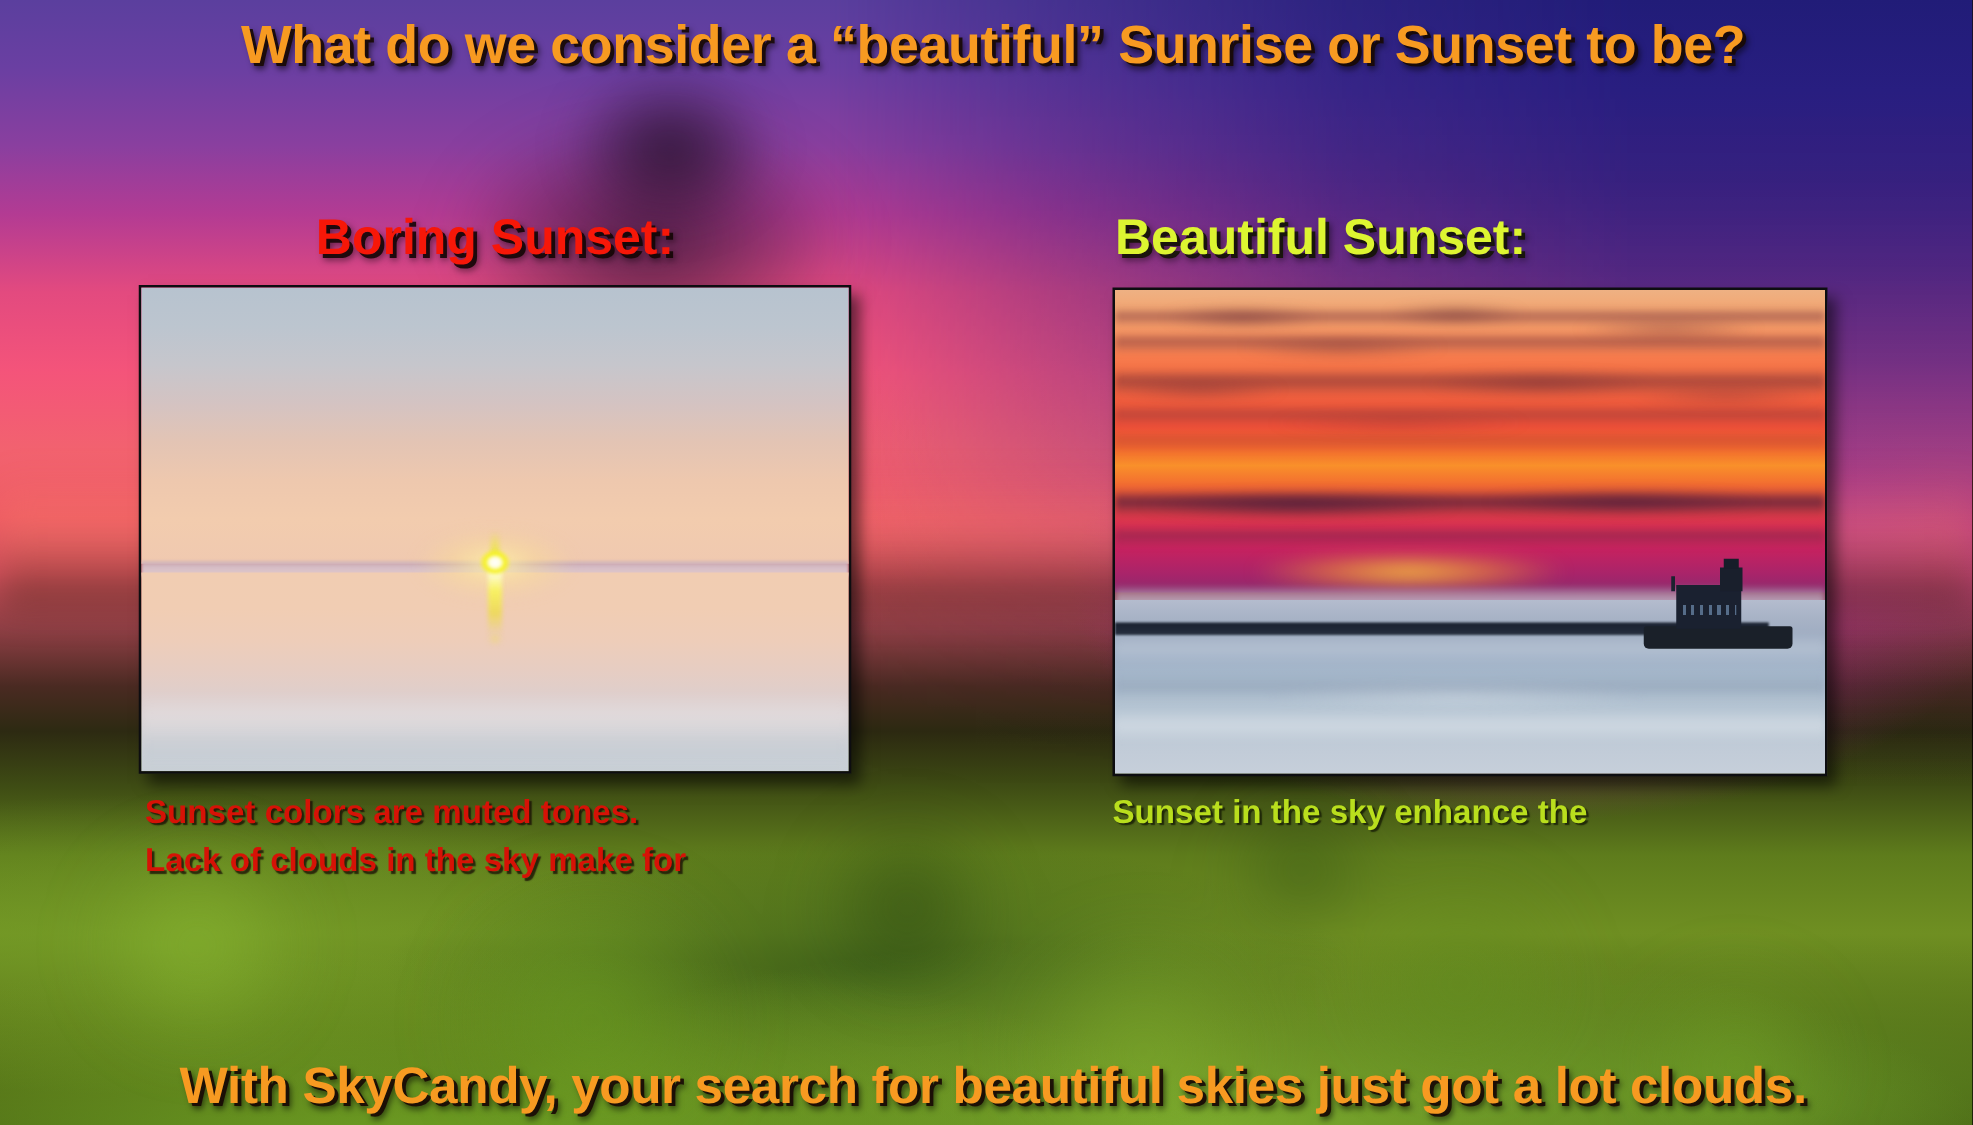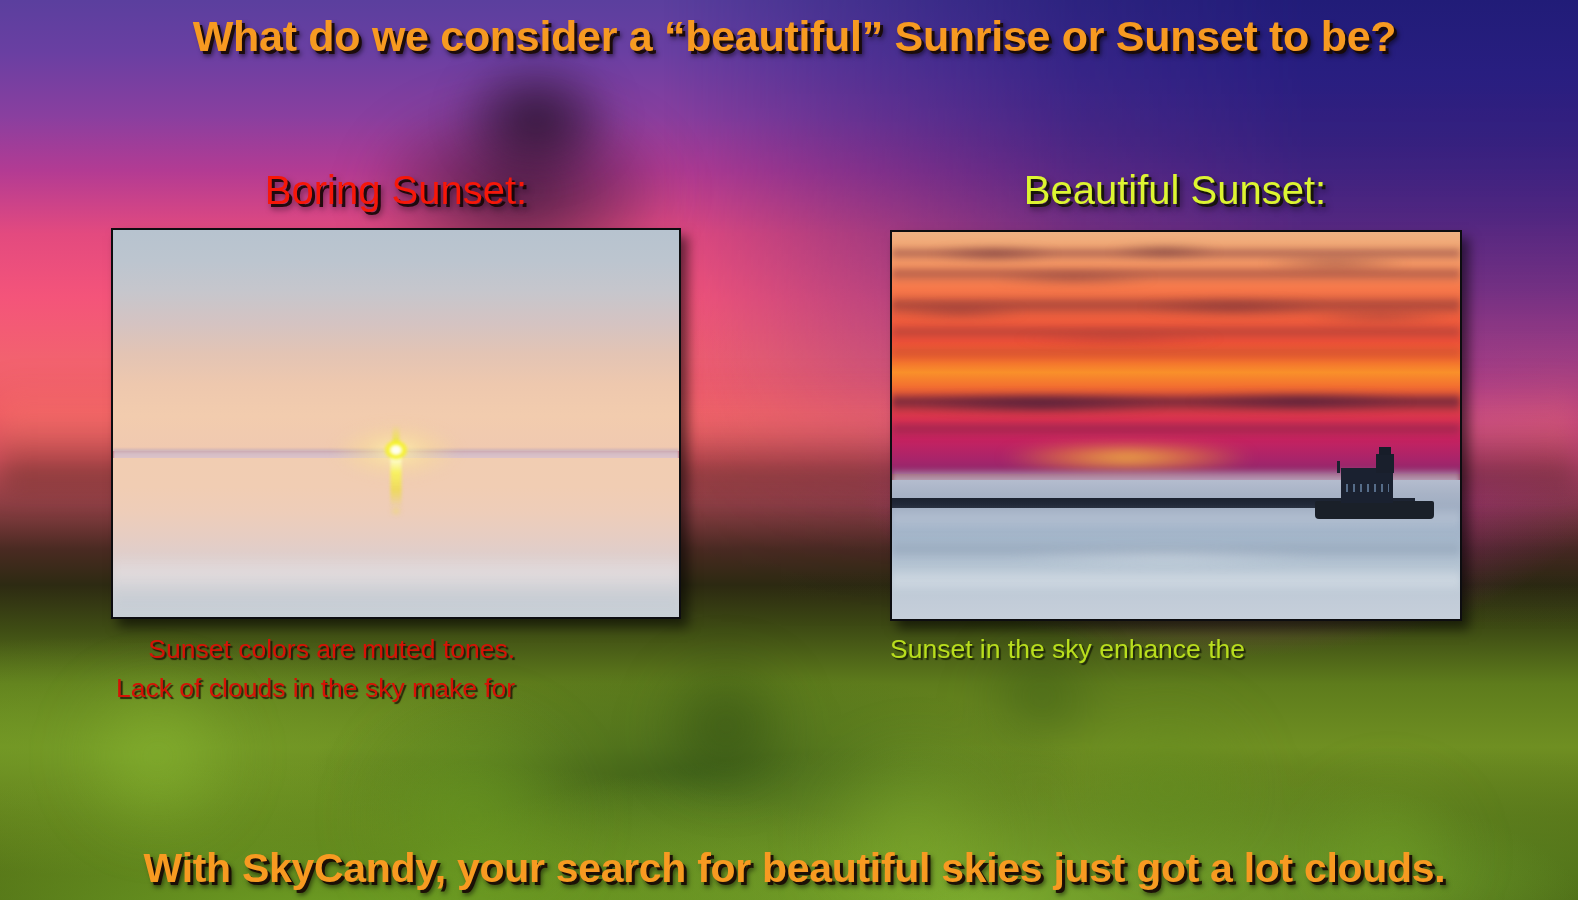--- a/index.html
+++ b/index.html
@@ -125,48 +125,47 @@
     top: 12px;
     font-size: 43px;
   }
   #tagline {
     bottom: 8px;
     font-size: 41px;
   }
 
   .panel-heading {
     position: absolute;
-    font-weight: normal;
+    font-weight: bold;
     font-size: 40px;
     white-space: nowrap;
   }
   #heading-boring {
     left: 113px;
     width: 566px;
     top: 168px;
     text-align: center;
     color: #f71708;
     text-shadow: 3px 3px 0 rgba(20,6,4,.9), 4px 5px 6px rgba(0,0,0,.55);
   }
   #heading-beautiful {
     left: 892px;
     width: 566px;
     top: 168px;
-    text-align: center;
+    text-align: left;
     color: #ddf531;
     text-shadow: 3px 3px 0 rgba(20,20,4,.9), 4px 5px 6px rgba(0,0,0,.55);
   }
 
   .caption {
     position: absolute;
     font-size: 26.5px;
     line-height: 39px;
-    font-weight: normal;
+    font-weight: bold;
     white-space: nowrap;
-    text-align: right;
   }
   #caption-boring {
     left: 116px;
     top: 630px;
     color: #d61206;
     text-shadow: 2px 2px 1px rgba(20,8,4,.75);
   }
   #caption-beautiful {
     left: 890px;
     top: 630px;

